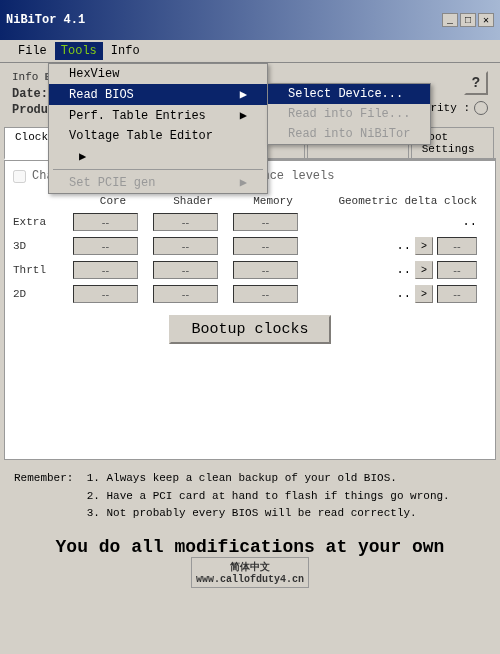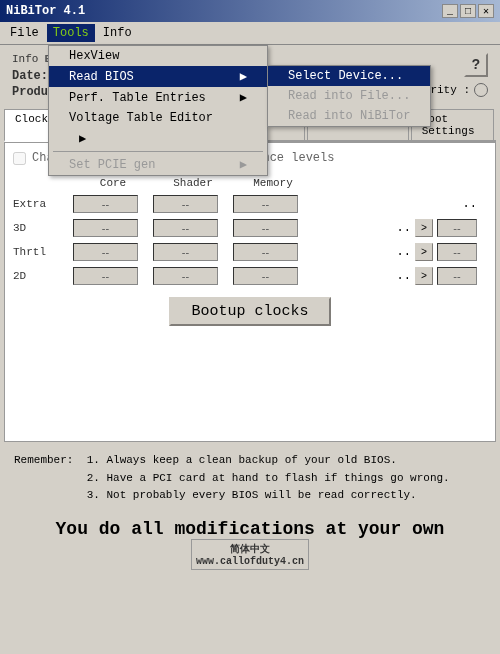--- a/index.html
+++ b/index.html
@@ -13,21 +13,21 @@
     }
 
     
     .title-bar {
       background: linear-gradient(to right, #0a246a, #a6b8d4);
       color: white;
       padding: 3px 6px;
       display: flex;
       justify-content: space-between;
       align-items: center;
-      height: 22px;
+      height: 40px;
     }
     .title-bar-title {
       font-size: 12px;
       font-weight: bold;
     }
     .title-bar-controls {
       display: flex;
       gap: 2px;
     }
     .title-btn {
@@ -40,21 +40,21 @@
       align-items: center;
       justify-content: center;
       cursor: pointer;
       color: #000;
     }
 
     
     .menu-bar {
       background: #d4d0c8;
       border-bottom: 1px solid #888;
-      padding: 2px 4px;
+      padding: 2px 12px;
       display: flex;
       gap: 2px;
       text-align: center;
     }
     .menu-item {
       padding: 2px 6px;
       cursor: pointer;
       font-size: 12px;
     }
     .menu-item:hover, .menu-item.active {
@@ -390,20 +390,21 @@
   <div class="checkbox-row">
     <input type="checkbox" disabled="" style="">
     <label>Change amount of active performance levels</label>
   </div>
 
   <div class="clock-header">
     <span></span>
     <span>Core</span>
     <span>Shader</span>
     <span>Memory</span>
+    <span class="geo-delta">Geometric delta clock</span>
   </div>
 
   <div class="clock-row">
     <span class="clock-label">Extra</span>
     <input class="clock-input" type="text" value="--" style="">
     <input class="clock-input" type="text" value="--" style="">
     <input class="clock-input" type="text" value="--" style="">
     <div class="clock-geo">
       <span>..</span>
     </div>

